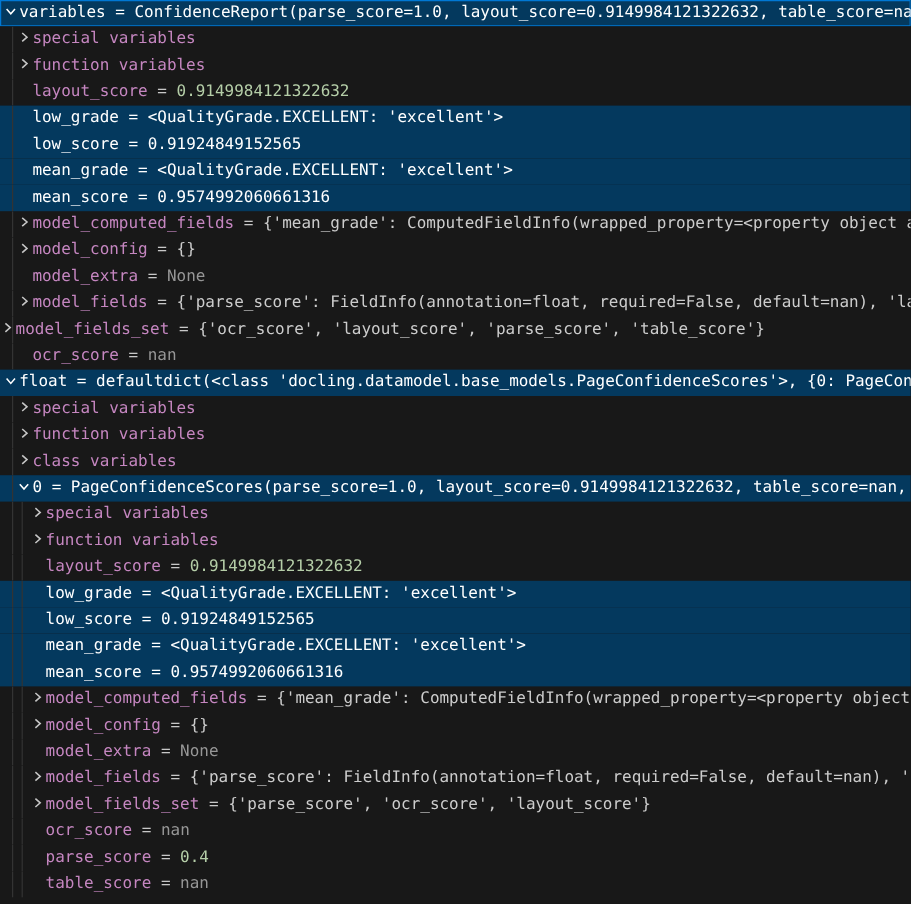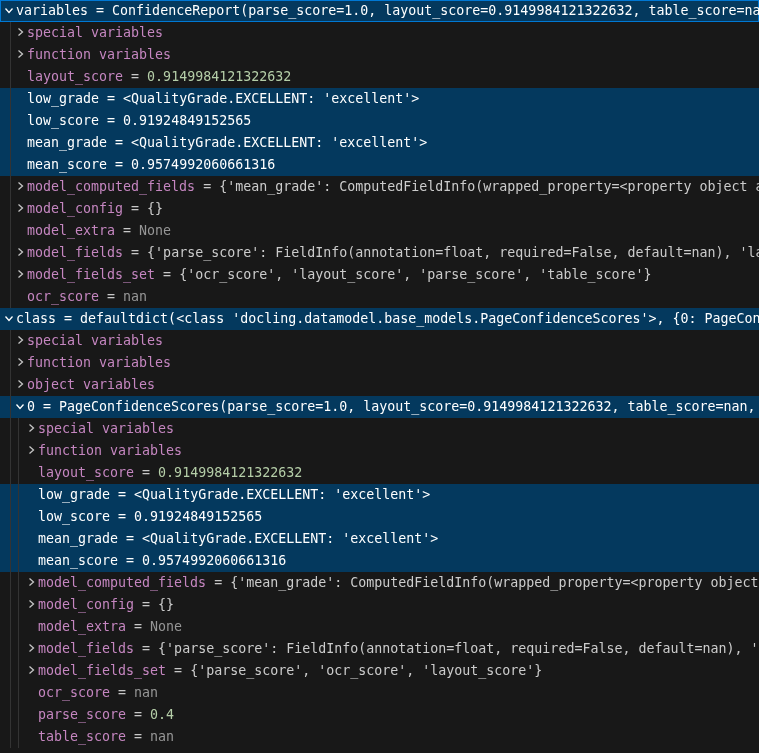--- a/index.html
+++ b/index.html
@@ -55,36 +55,36 @@
     <div class="row" style="padding-left: 14px;"><span class="guide" style="left: 10px;"></span><span class="twisty"><svg width="12" height="12" viewBox="0 0 12 12">
           <path d="M4.5 2.5 L8.5 6 L4.5 9.5" fill="none" stroke="currentColor" stroke-width="1.3"></path>
         </svg></span><span class="nm">model_computed_fields</span><span class="eq"> = </span><span class="v-plain">{'mean_grade': ComputedFieldInfo(wrapped_property=&lt;property object at</span></div>
     <div class="row" style="padding-left: 14px;"><span class="guide" style="left: 10px;"></span><span class="twisty"><svg width="12" height="12" viewBox="0 0 12 12">
           <path d="M4.5 2.5 L8.5 6 L4.5 9.5" fill="none" stroke="currentColor" stroke-width="1.3"></path>
         </svg></span><span class="nm">model_config</span><span class="eq"> = </span><span class="v-plain">{}</span></div>
     <div class="row" style="padding-left: 14px;"><span class="guide" style="left: 10px;"></span><span class="twisty"></span><span class="nm">model_extra</span><span class="eq"> = </span><span class="v-none">None</span></div>
     <div class="row" style="padding-left: 14px;"><span class="guide" style="left: 10px;"></span><span class="twisty"><svg width="12" height="12" viewBox="0 0 12 12">
           <path d="M4.5 2.5 L8.5 6 L4.5 9.5" fill="none" stroke="currentColor" stroke-width="1.3"></path>
         </svg></span><span class="nm">model_fields</span><span class="eq"> = </span><span class="v-plain">{'parse_score': FieldInfo(annotation=float, required=False, default=nan), 'layout_score':</span></div>
-    <div class="row" style="padding-left: 14px;"><span class="guide" style="left: 10px;"></span><span class="twisty"><svg width="12" height="12" viewBox="0 0 12 12">
+    <div class="row" style="padding-left: 0;"><span class="guide" style="left: 10px;"></span><span class="twisty"><svg width="12" height="12" viewBox="0 0 12 12">
           <path d="M4.5 2.5 L8.5 6 L4.5 9.5" fill="none" stroke="currentColor" stroke-width="1.3"></path>
         </svg></span><span class="nm">model_fields_set</span><span class="eq"> = </span><span class="v-plain">{'ocr_score', 'layout_score', 'parse_score', 'table_score'}</span></div>
     <div class="row" style="padding-left: 14px;"><span class="guide" style="left: 10px;"></span><span class="twisty"></span><span class="nm">ocr_score</span><span class="eq"> = </span><span class="v-none">nan</span></div>
     <div class="row hl" style="padding-left: 3px;"><span class="twisty open"><svg width="12" height="12" viewBox="0 0 12 12">
           <path d="M4.5 2.5 L8.5 6 L4.5 9.5" fill="none" stroke="currentColor" stroke-width="1.3"></path>
-        </svg></span><span class="nm">class</span><span class="eq"> = </span><span class="v-plain">defaultdict(&lt;class 'docling.datamodel.base_models.PageConfidenceScores'&gt;, {0: PageConfidenceScores(</span></div>
+        </svg></span><span class="nm">float</span><span class="eq"> = </span><span class="v-plain">defaultdict(&lt;class 'docling.datamodel.base_models.PageConfidenceScores'&gt;, {0: PageConfidenceScores(</span></div>
     <div class="row" style="padding-left: 14px;"><span class="guide" style="left: 10px;"></span><span class="twisty"><svg width="12" height="12" viewBox="0 0 12 12">
           <path d="M4.5 2.5 L8.5 6 L4.5 9.5" fill="none" stroke="currentColor" stroke-width="1.3"></path>
         </svg></span><span class="nm">special variables</span></div>
     <div class="row" style="padding-left: 14px;"><span class="guide" style="left: 10px;"></span><span class="twisty"><svg width="12" height="12" viewBox="0 0 12 12">
           <path d="M4.5 2.5 L8.5 6 L4.5 9.5" fill="none" stroke="currentColor" stroke-width="1.3"></path>
         </svg></span><span class="nm">function variables</span></div>
     <div class="row" style="padding-left: 14px;"><span class="guide" style="left: 10px;"></span><span class="twisty"><svg width="12" height="12" viewBox="0 0 12 12">
           <path d="M4.5 2.5 L8.5 6 L4.5 9.5" fill="none" stroke="currentColor" stroke-width="1.3"></path>
-        </svg></span><span class="nm">object variables</span></div>
+        </svg></span><span class="nm">class variables</span></div>
     <div class="row hl" style="padding-left: 14px;"><span class="guide" style="left: 10px;"></span><span class="twisty open"><svg width="12" height="12" viewBox="0 0 12 12">
           <path d="M4.5 2.5 L8.5 6 L4.5 9.5" fill="none" stroke="currentColor" stroke-width="1.3"></path>
         </svg></span><span class="nm">0</span><span class="eq"> = </span><span class="v-plain">PageConfidenceScores(parse_score=1.0, layout_score=0.9149984121322632, table_score=nan, ocr_score=nan</span></div>
     <div class="row" style="padding-left: 25px;"><span class="guide" style="left: 10px;"></span><span class="guide" style="left: 18px;"></span><span class="twisty"><svg width="12" height="12" viewBox="0 0 12 12">
           <path d="M4.5 2.5 L8.5 6 L4.5 9.5" fill="none" stroke="currentColor" stroke-width="1.3"></path>
         </svg></span><span class="nm">special variables</span></div>
     <div class="row" style="padding-left: 25px;"><span class="guide" style="left: 10px;"></span><span class="guide" style="left: 18px;"></span><span class="twisty"><svg width="12" height="12" viewBox="0 0 12 12">
           <path d="M4.5 2.5 L8.5 6 L4.5 9.5" fill="none" stroke="currentColor" stroke-width="1.3"></path>
         </svg></span><span class="nm">function variables</span></div>
     <div class="row" style="padding-left: 25px;"><span class="guide" style="left: 10px;"></span><span class="guide" style="left: 18px;"></span><span class="twisty"></span><span class="nm">layout_score</span><span class="eq"> = </span><span class="v-num">0.9149984121322632</span></div>

